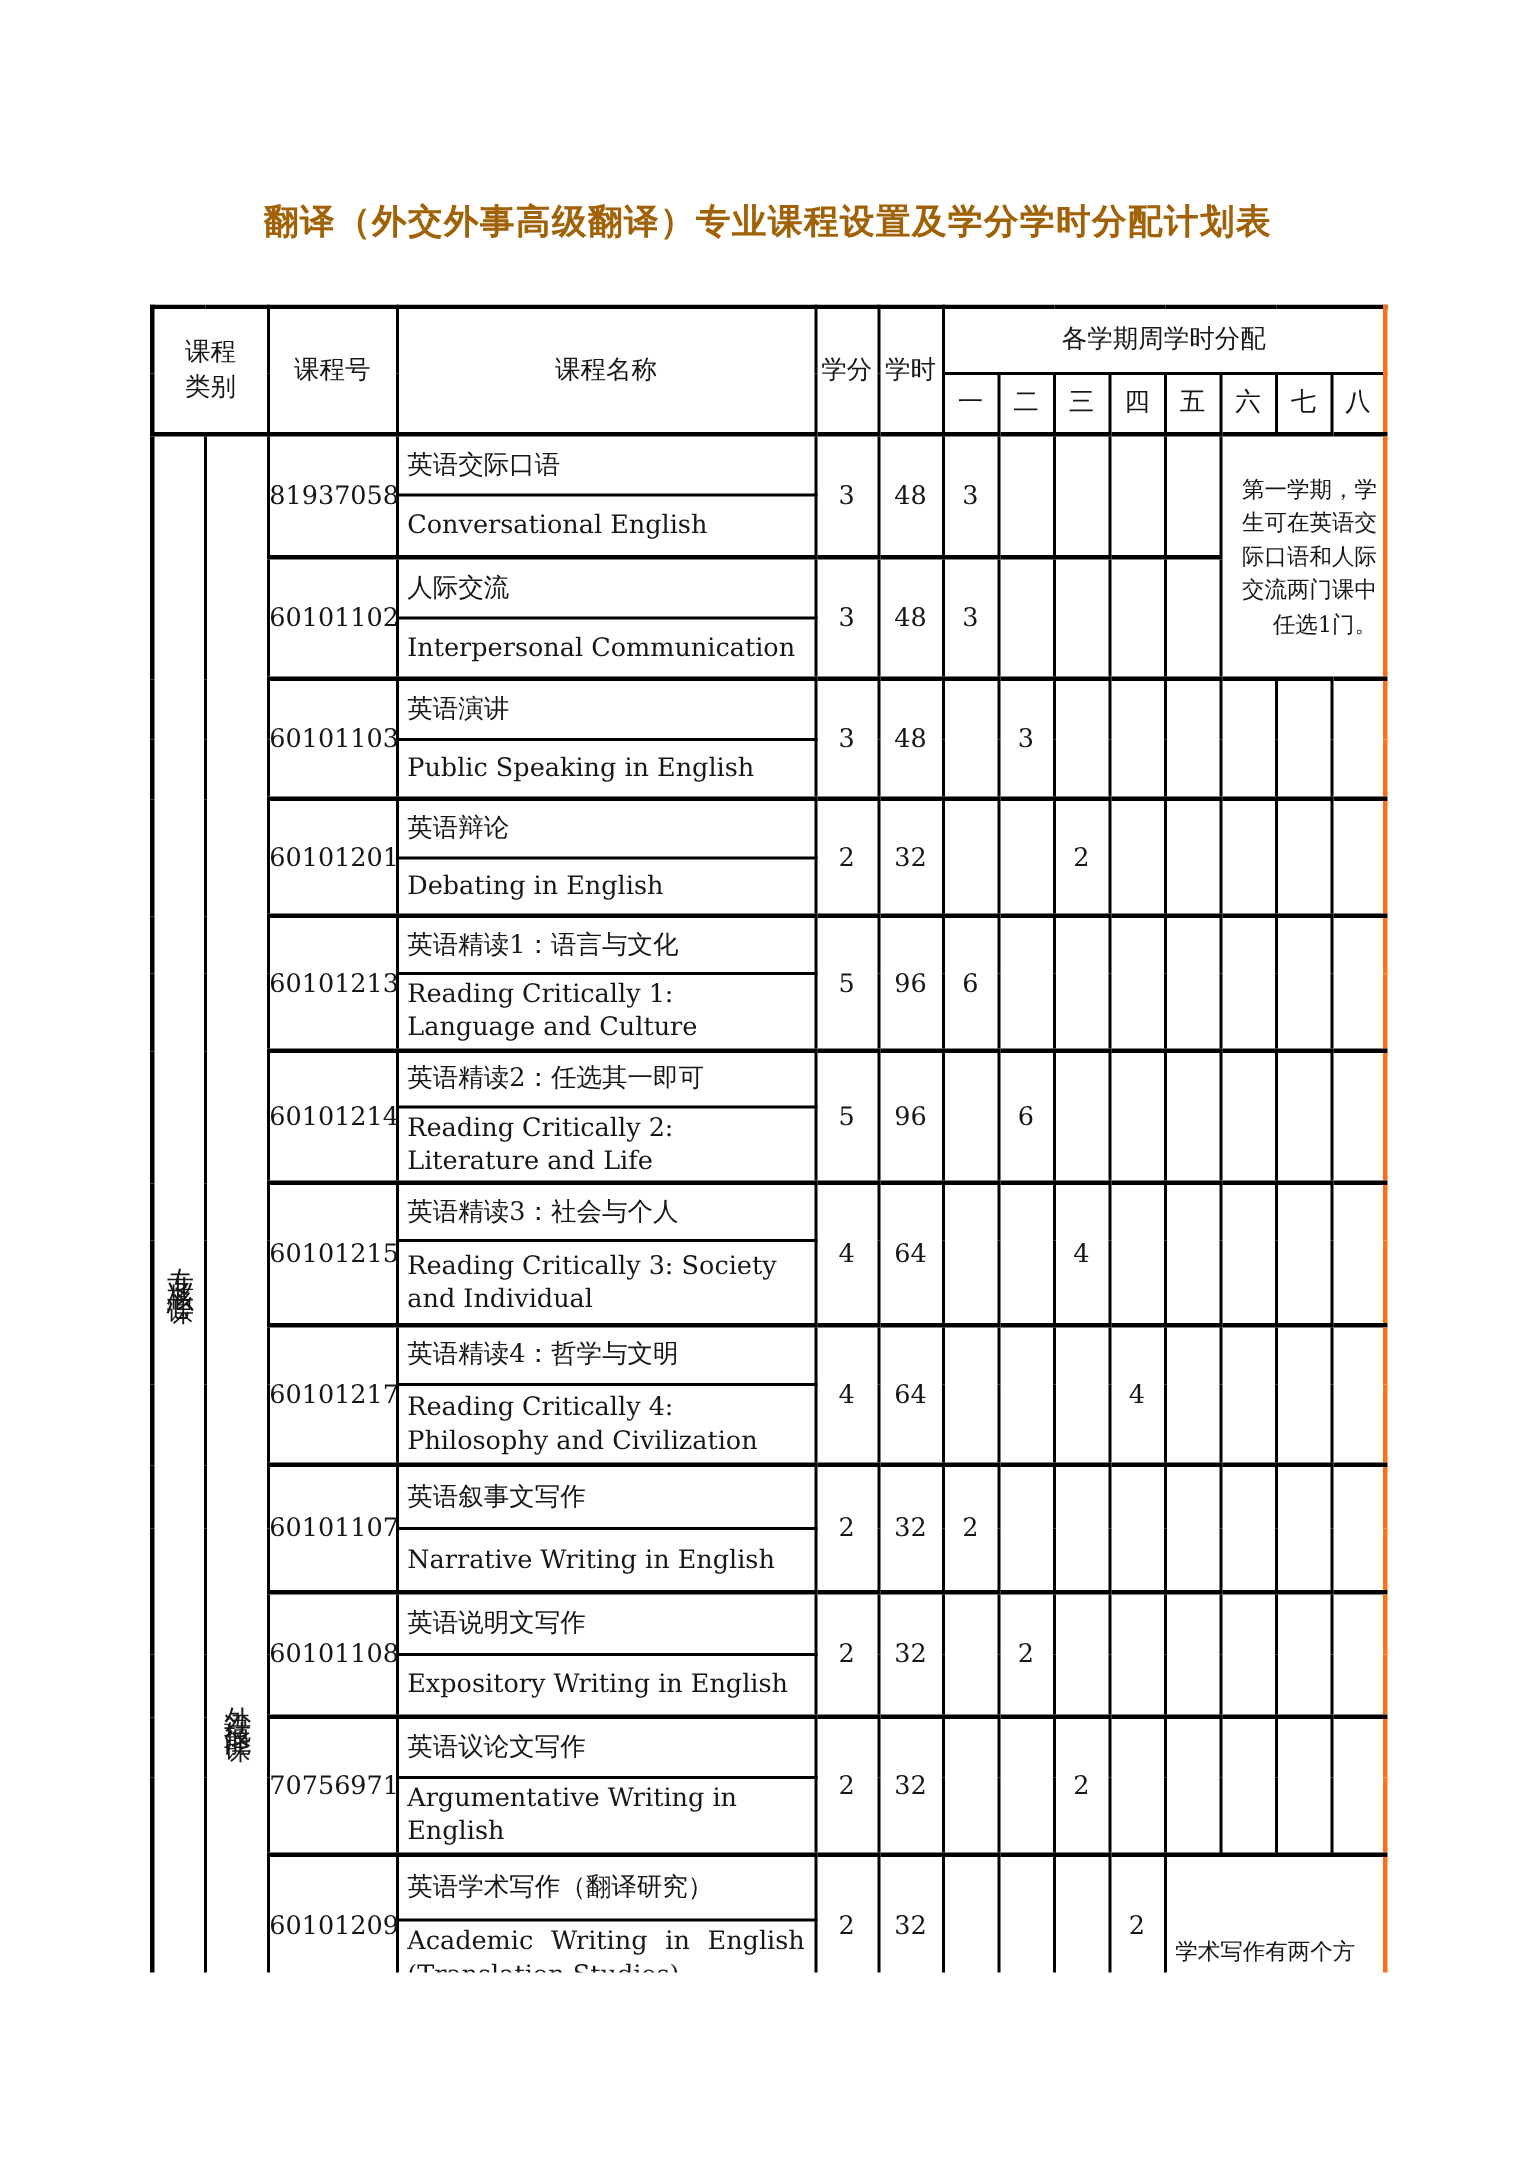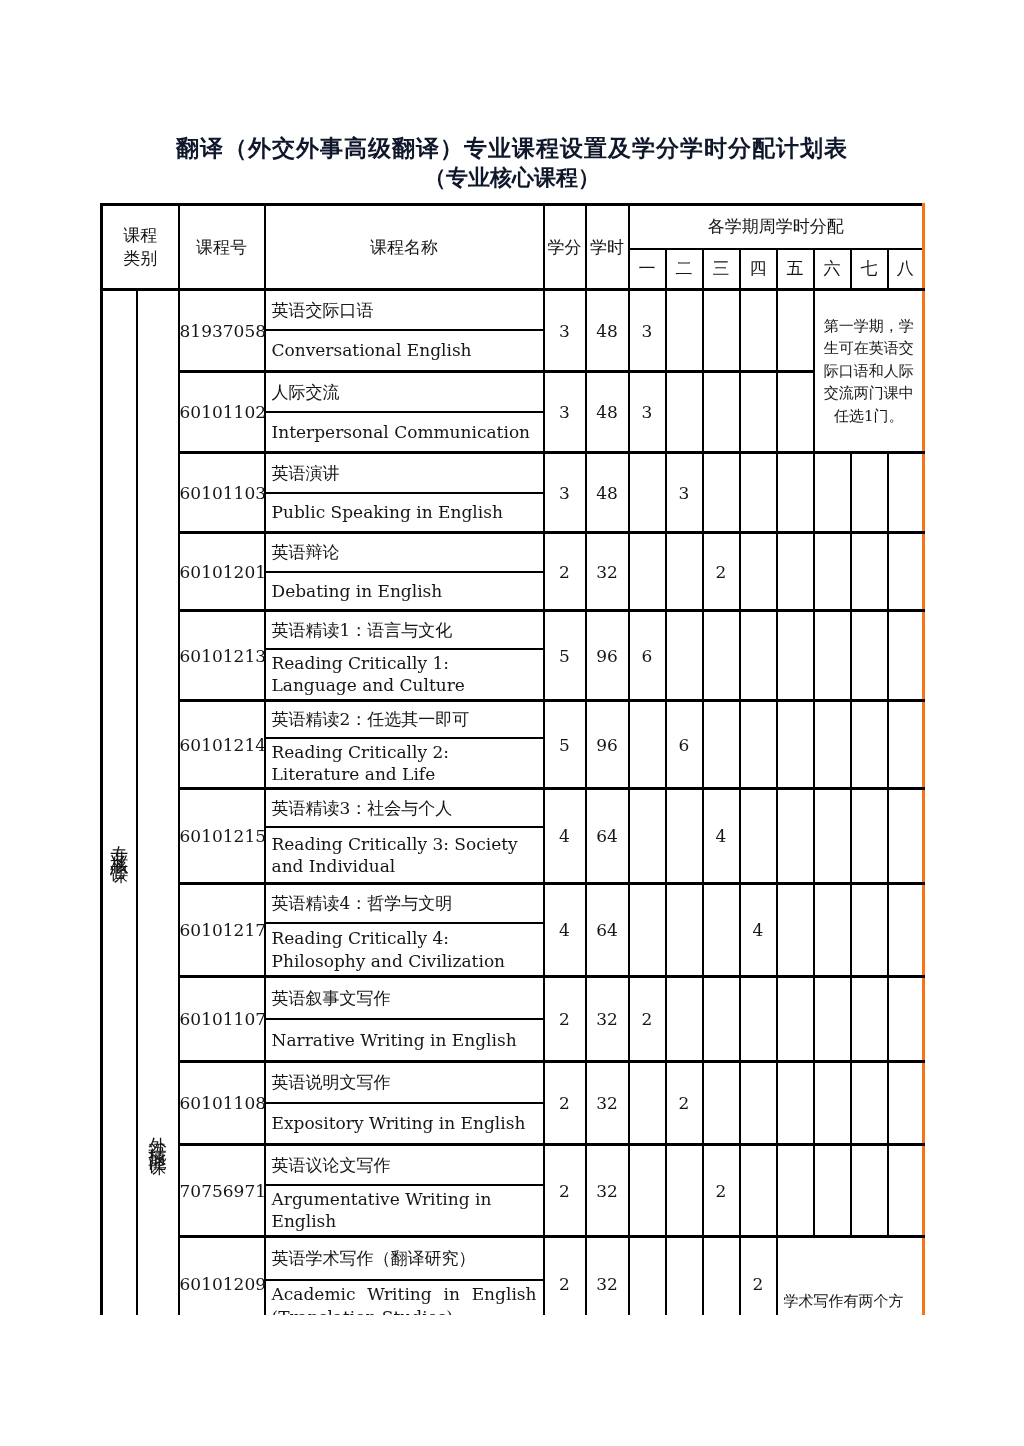--- a/index.html
+++ b/index.html
@@ -4,21 +4,21 @@
 <style>
   * { margin:0; padding:0; box-sizing:border-box; }
   html,body { background:#e8e8e8; }
   .page {
     position:relative; width:1024px; height:1446px; background:#ffffff;
     font-family:"DejaVu Serif","Liberation Serif",serif; color:#161616;
     margin:0 auto; overflow:hidden;
   }
   .title {
     position:absolute; top:133px; left:0; width:100%; text-align:center;
-    font-family:"DejaVu Sans","Liberation Sans",sans-serif; font-weight:bold; color:#0f172a;
+    font-family:"DejaVu Sans","Liberation Sans",sans-serif; font-weight:bold; color:#a16207;
   }
   .title .l1 { font-size:23px; line-height:1.35; letter-spacing:1px; }
   .title .l2 { font-size:22px; line-height:1.3; }
 
   .tablewrap {
     position:absolute; left:100px; top:203px; width:830px; height:1112px;
     overflow:hidden;
   }
   table {
     border-collapse:collapse; table-layout:fixed; width:822px;
@@ -43,36 +43,35 @@
   td.cat  .vtext { margin-top:540px; }
   td.cat2 .vtext { margin-top:832px; }
 
   td.code { text-align:center; font-size:17px; }
   td.cn, td.en { font-size:17px; padding:2px 6px; line-height:1.32;margin-left:44px; }
   td.en.just { text-align:justify; }
   td.num, td.sem { text-align:center; font-size:17px; }
 
   td.note1 {
     font-size:15px; line-height:1.5; padding:0 4px 0 5px;
-    vertical-align:middle; text-align:center;
+    vertical-align:middle; text-align:right;
   }
   td.note2 { position:relative; border-bottom:none; }
   .note2-inner {
     position:absolute; top:52px; left:6px; width:132px;
     font-size:15px; line-height:22px; text-align:left;
   }
 </style>
 </head>
 <body>
 
 <div class="page">
 
   <div class="title">
     <div class="l1">翻译（外交外事高级翻译）专业课程设置及学分学时分配计划表</div>
-    <div class="l2">（专业核心课程）</div>
   </div>
 
   <div class="tablewrap">
   <table>
     <colgroup>
       <col style="width:35px">
           <col style="width:42px">
           <col style="width:86px">
       <col style="width:279px">
           <col style="width:42px">

